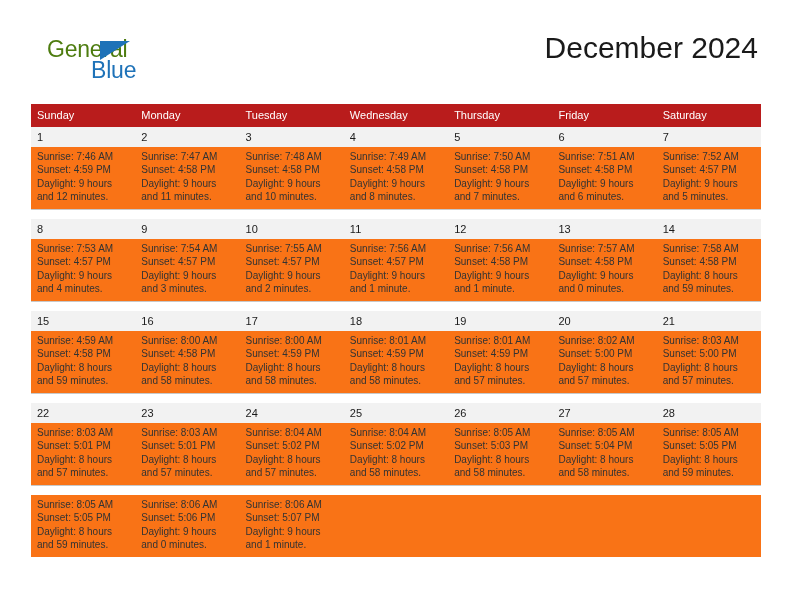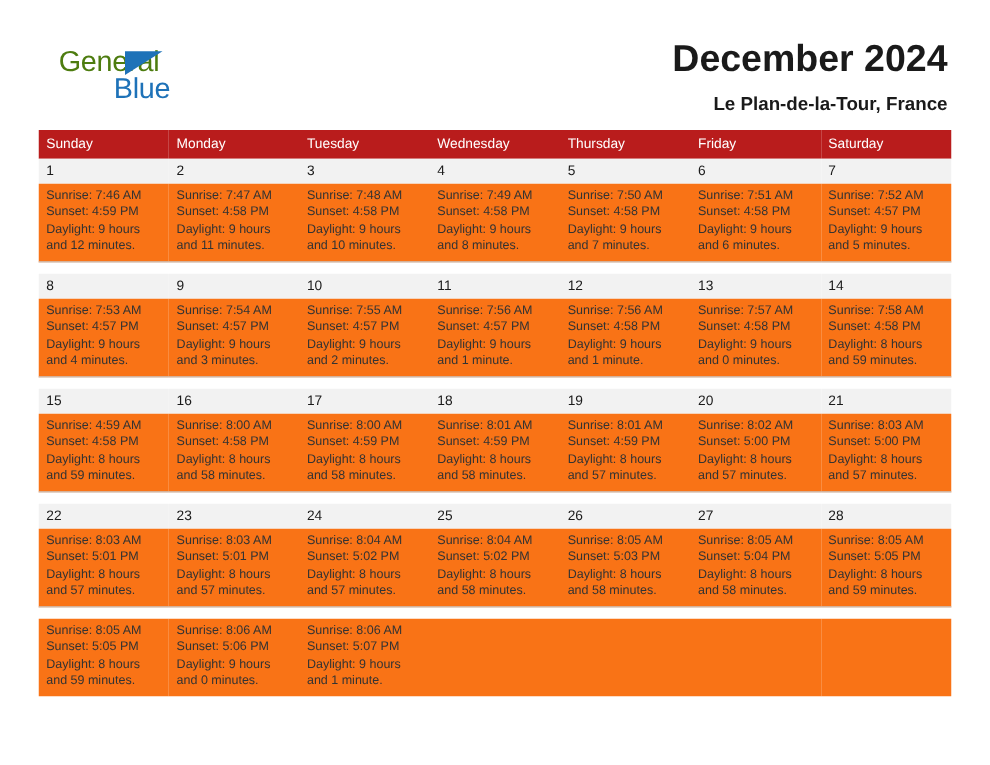--- a/index.html
+++ b/index.html
@@ -63,22 +63,20 @@
     font-size: 23px;
     letter-spacing: -0.2px;
     color: #1e72b8;
     font-family: "Liberation Sans", sans-serif;
   }
 
   .title-block {
     position: absolute;
     right: 34px;
     top: 30px;
-    text-align: right;
-    font-weight: bold;
   }
   .cal-title {
     font-size: 30px;
     color: #1a1a1a;
     line-height: 36px;
     white-space: nowrap;
   }
   .cal-subtitle {
     font-size: 15px;
     color: #1a1a1a;
@@ -153,21 +151,20 @@
   <div class="top-bar">
 
     <div class="logo">
       <span class="logo-general">General</span>
       <span class="logo-triangle"></span>
       <span class="logo-blue">Blue</span>
     </div>
 
     <div class="title-block">
       <div class="cal-title">December 2024</div>
-      <div class="cal-subtitle">Le Plan-de-la-Tour, France</div>
     </div>
 
   </div>
 
   <table class="calendar">
     <thead>
       <tr>
         <th>Sunday</th>
         <th>Monday</th>
         <th>Tuesday</th>

